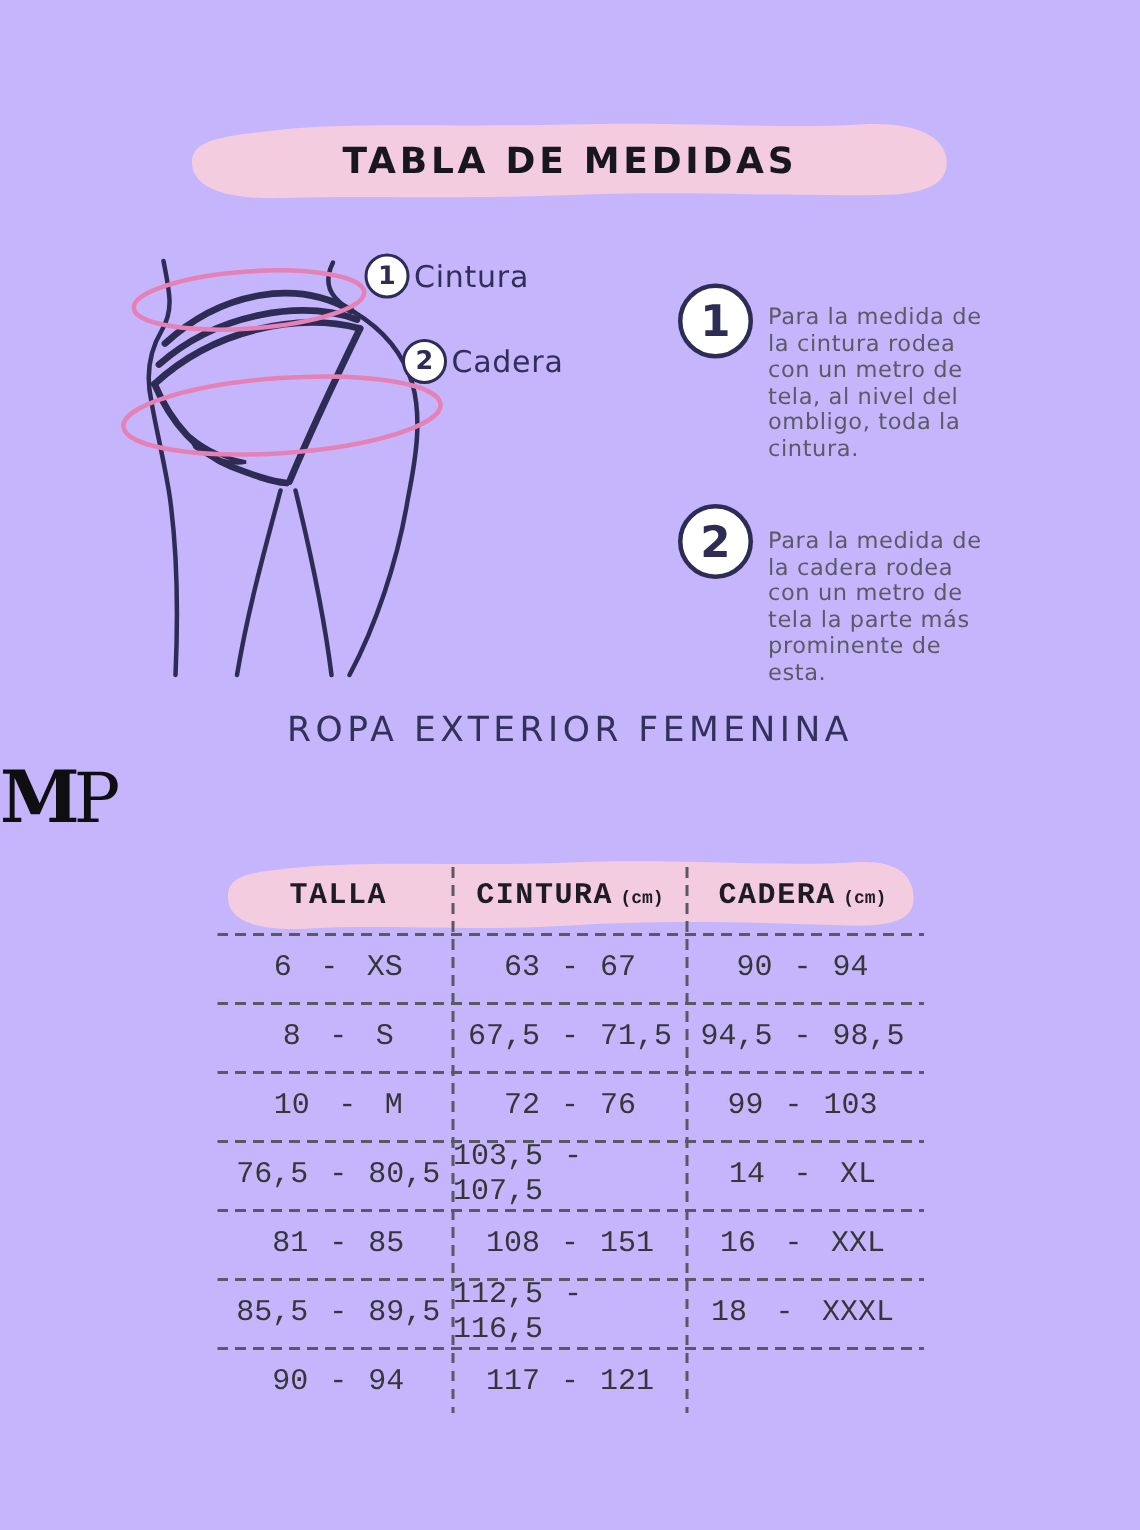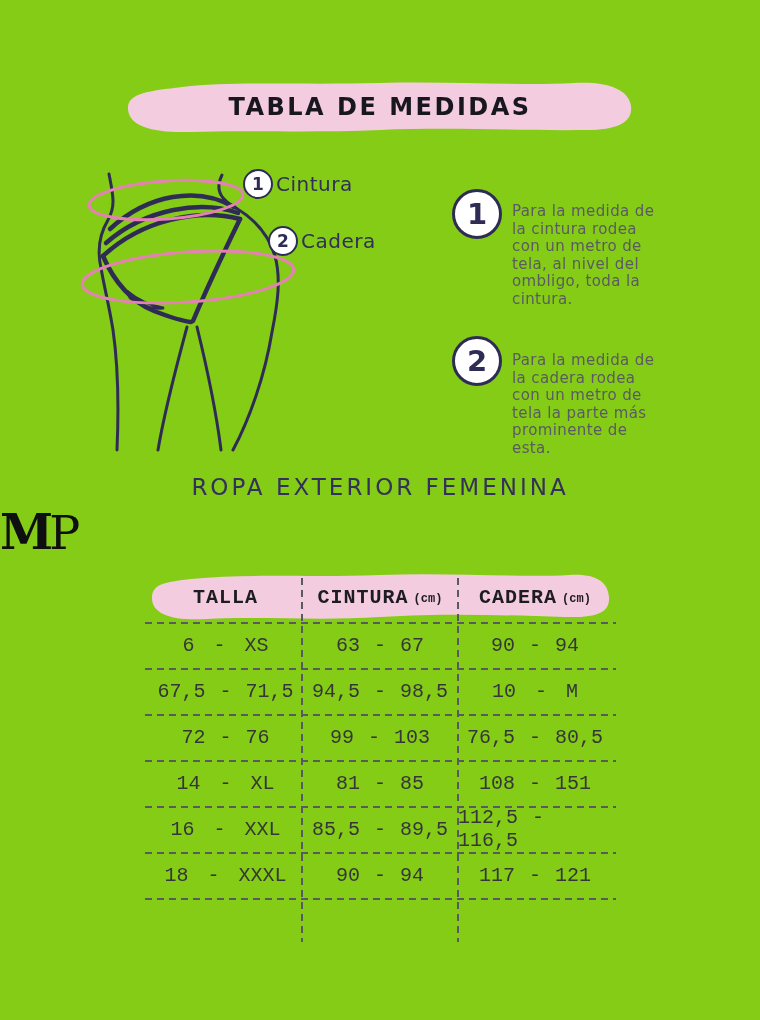--- a/index.html
+++ b/index.html
@@ -1,16 +1,16 @@
 <!DOCTYPE html>
 <html><head>
 <meta charset="utf-8">
 <style>
   html,body{margin:0;padding:0;background:#ffffff;}
-  .canvas{position:relative;width:760px;height:1020px;background:#84cc16;overflow:hidden;
+  .canvas{position:relative;width:760px;height:1020px;background:#c4b5fd;overflow:hidden;
           font-family:"DejaVu Sans","Liberation Sans",sans-serif;}
 
   
   .title-wrap{position:absolute;left:124px;top:80px;width:512px;height:54px;}
   .title-wrap svg{position:absolute;left:0;top:0;}
   .page-title{position:absolute;left:0;top:0;width:100%;height:100%;
       display:flex;align-items:center;justify-content:center;
       font-size:24px;font-weight:700;letter-spacing:2.5px;color:#18171f;}
 
   
@@ -145,28 +145,30 @@
       </div>
       <div class="cell hcell">
         <span>CADERA</span>
         <span class="unit">(cm)</span>
       </div>
 
       <div class="cell talla">6 - XS</div>
       <div class="cell range">63 - 67</div>
       <div class="cell range">90 - 94</div>
 
+      <div class="cell talla">8 - S</div>
       <div class="cell range">67,5 - 71,5</div>
       <div class="cell range">94,5 - 98,5</div>
 
       <div class="cell talla">10 - M</div>
       <div class="cell range">72 - 76</div>
       <div class="cell range">99 - 103</div>
 
       <div class="cell range">76,5 - 80,5</div>
+      <div class="cell range">103,5 - 107,5</div>
 
       <div class="cell talla">14 - XL</div>
       <div class="cell range">81 - 85</div>
       <div class="cell range">108 - 151</div>
 
       <div class="cell talla">16 - XXL</div>
       <div class="cell range">85,5 - 89,5</div>
       <div class="cell range">112,5 - 116,5</div>
 
       <div class="cell talla">18 - XXXL</div>

